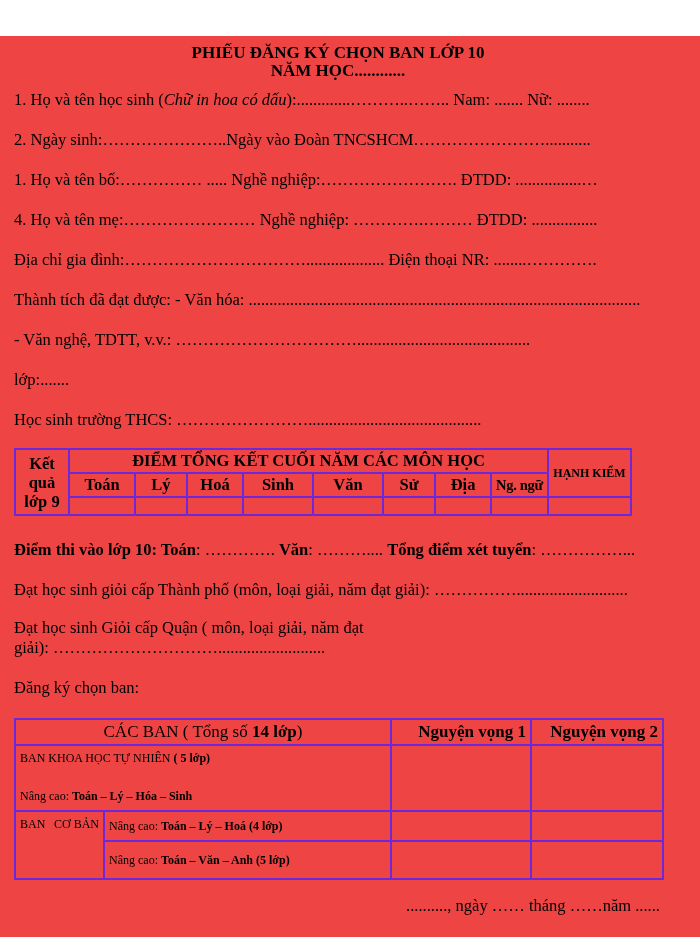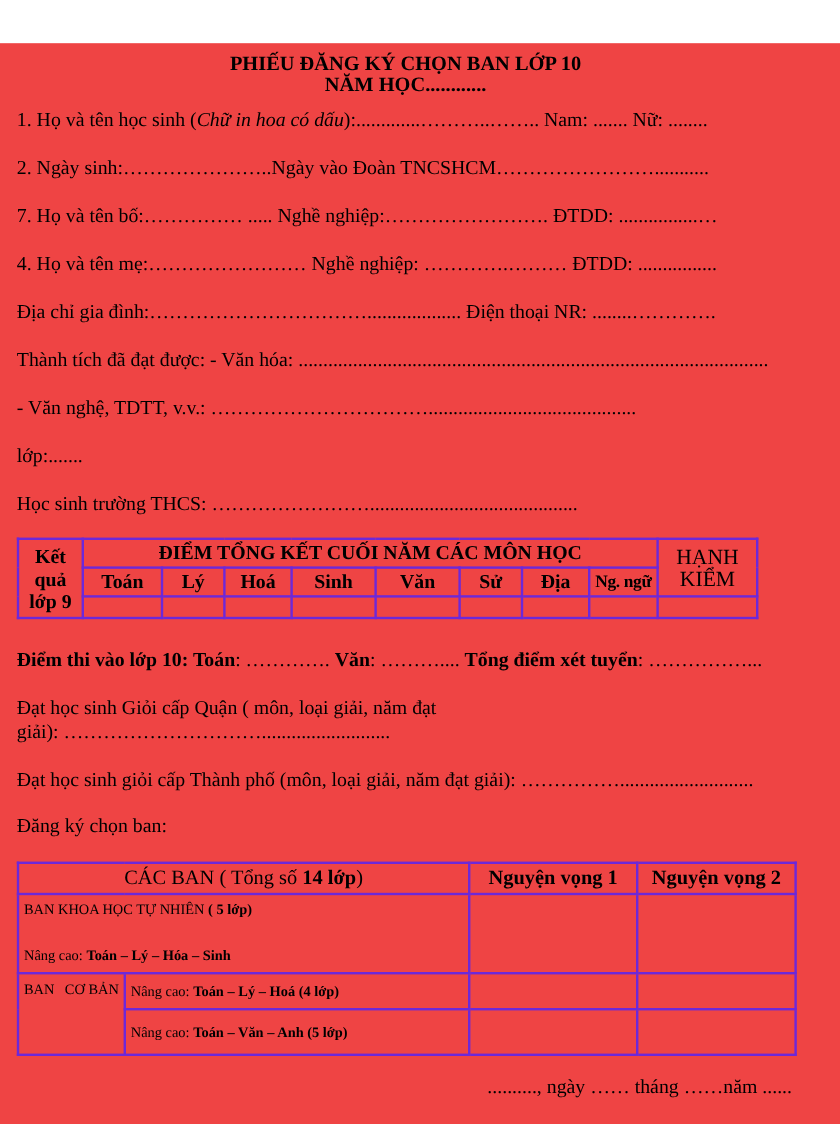--- a/index.html
+++ b/index.html
@@ -30,30 +30,30 @@
 
   
   table { border-collapse: collapse; table-layout: fixed; }
   td { border: 2px solid #6d28d9; }
   .score-table { width: 616px; margin: 0 0 24px 0; }
   .score-table td { text-align: center; font-size: 16px; padding: 1px 1px; }
   .score-table .kq { font-weight: bold; font-size: 16.5px; line-height: 19px; }
   .score-table .ttl { font-weight: bold; font-size: 16.5px; height: 24px; }
   .score-table .subj { font-weight: bold; font-size: 16.5px; height: 24px; border-radius: 11px; }
   .score-table .subj.small { font-size: 14.5px; letter-spacing: -0.3px; }
-  .score-table .hk { font-weight: normal; font-size: 18px; line-height: 18px; }
+  .score-table .hk { font-weight: bold; font-size: 12px; line-height: 18px; }
   .score-table .empty { height: 18px; }
 
   .exam-line { margin-top: 2px; }
 
   
   .ban-table { width: 648px; margin: 0; }
   .ban-table td { font-size: 12px; line-height: 20px; padding: 2px 4px; vertical-align: middle; }
   .ban-table .hdr { text-align: center; font-size: 17px; height: 26px; }
-  .ban-table .hdr-b { text-align: center; font-weight: bold; font-size: 17px; height: 26px; }
+  .ban-table .hdr-b { text-align: right; font-weight: bold; font-size: 17px; height: 26px; }
   .ban-table .natural-cell { vertical-align: top; padding: 2px 4px 4px 4px; }
   .ban-table .spacer-row { height: 18px; }
   .ban-table .basic-cell { vertical-align: top; }
   .ban-table .basic-inner { display: flex; flex-direction: row; justify-content: space-between; min-height: 62px; }
   .ban-table .r2 { height: 29px; }
   .ban-table .r3 { height: 37px; }
 
   .footer-line {
     text-align: right;
     font-size: 16.5px; line-height: 20px;
@@ -68,21 +68,21 @@
 
   <div class="title-block">
     <span style="display:block">PHIẾU ĐĂNG KÝ CHỌN BAN LỚP 10</span>
     <span style="display:block">NĂM HỌC............</span>
   </div>
 
   <p class="line"><span>1. Họ và tên học sinh (</span><i>Chữ in hoa có dấu</i><span>):.............………..…….. Nam: ....... Nữ: ........</span></p>
 
   <p class="line">2. Ngày sinh:…………………..Ngày vào Đoàn TNCSHCM……………………...........</p>
 
-  <p class="line">7. Họ và tên bố:…………… ..... Nghề nghiệp:……………………. ĐTDD: ................…</p>
+  <p class="line">1. Họ và tên bố:…………… ..... Nghề nghiệp:……………………. ĐTDD: ................…</p>
 
   <p class="line">4. Họ và tên mẹ:…………………… Nghề nghiệp: ………….……… ĐTDD: ................</p>
 
   <p class="line">Địa chỉ gia đình:……………………………................... Điện thoại NR: ........………….</p>
 
   <p class="line">Thành tích đã đạt được: - Văn hóa: ...............................................................................................</p>
 
   <p class="line">- Văn nghệ, TDTT, v.v.: ……………………………..........................................</p>
 
 
@@ -130,26 +130,26 @@
       <td class="empty"></td>
       <td class="empty"></td>
       <td class="empty"></td>
       <td class="empty"></td>
     </tr>
   </tbody>
     </table>
 
   <p class="line exam-line"><b>Điểm thi vào lớp 10: Toán</b><span>: …………. </span><b>Văn</b><span>: ……….... </span><b>Tổng điểm xét tuyển</b><span>: ……………...</span></p>
 
+  <p class="line tight">Đạt học sinh giỏi cấp Thành phố (môn, loại giải, năm đạt giải): ……………...........................</p>
+
   <p class="line two-row">
     <span class="row">Đạt học sinh Giỏi cấp Quận ( môn, loại giải, năm đạt</span>
     <span class="row">giải): …………………………..........................</span>
   </p>
-
-  <p class="line tight">Đạt học sinh giỏi cấp Thành phố (môn, loại giải, năm đạt giải): ……………...........................</p>
 
   <p class="line">Đăng ký chọn ban:</p>
 
   <table class="ban-table">
     <colgroup>
       <col style="width:89px">
         <col style="width:287px">
         <col style="width:140px">
         <col style="width:132px">
     </colgroup>

